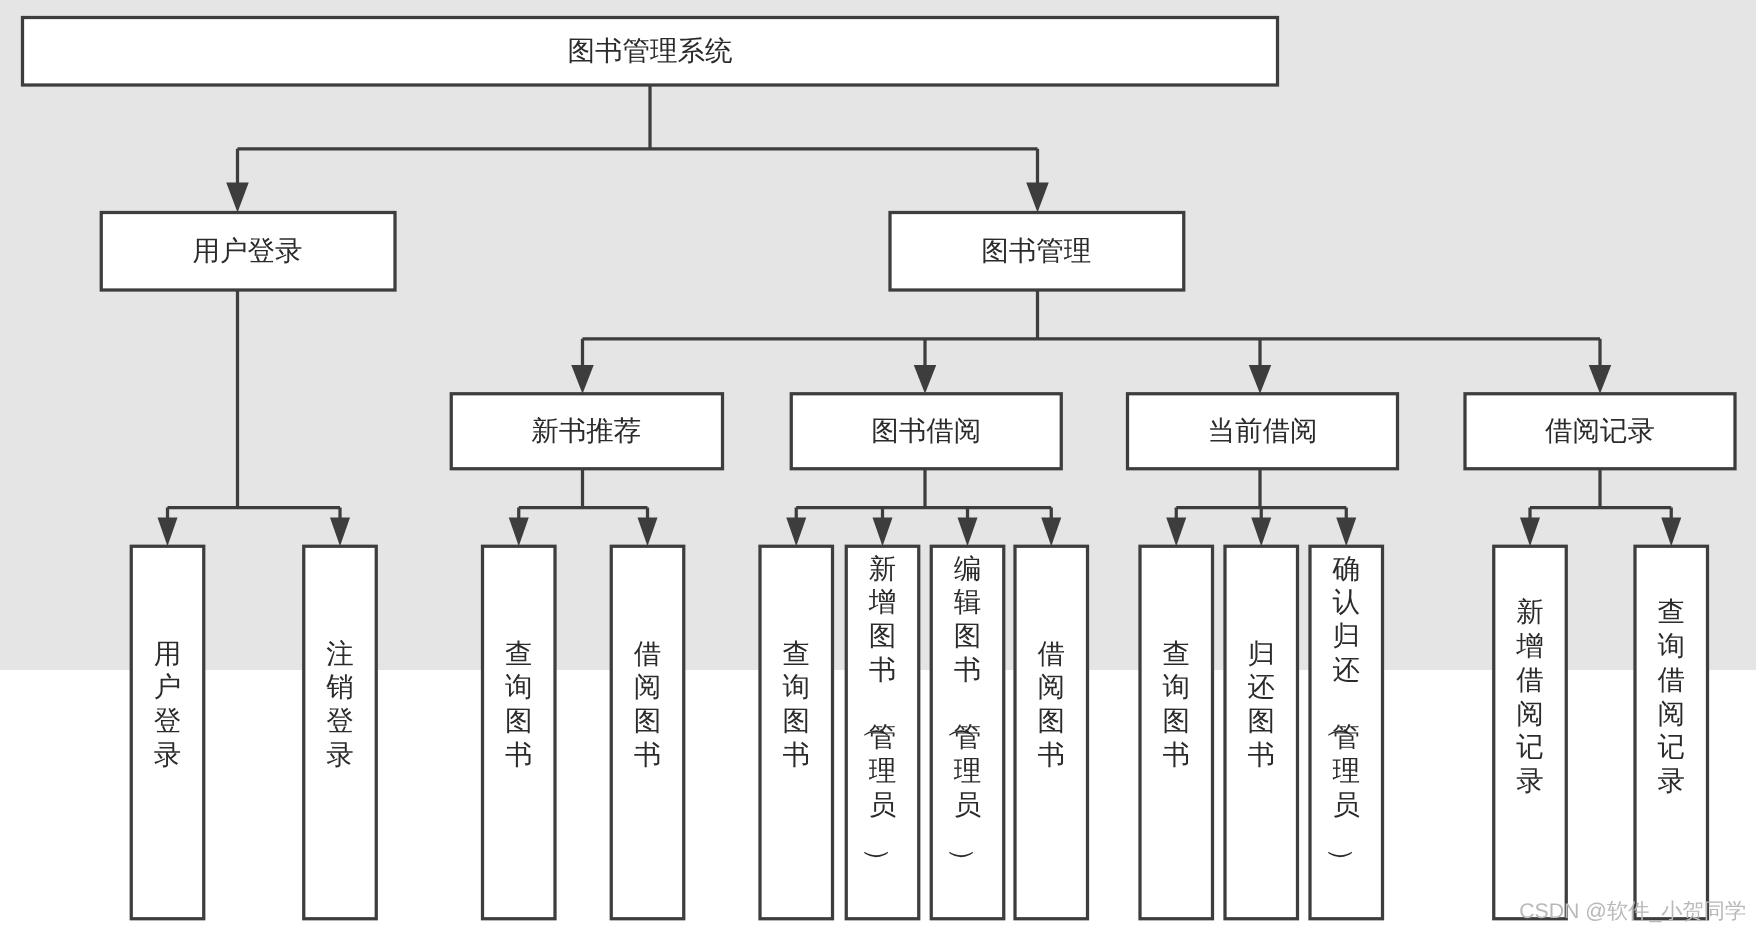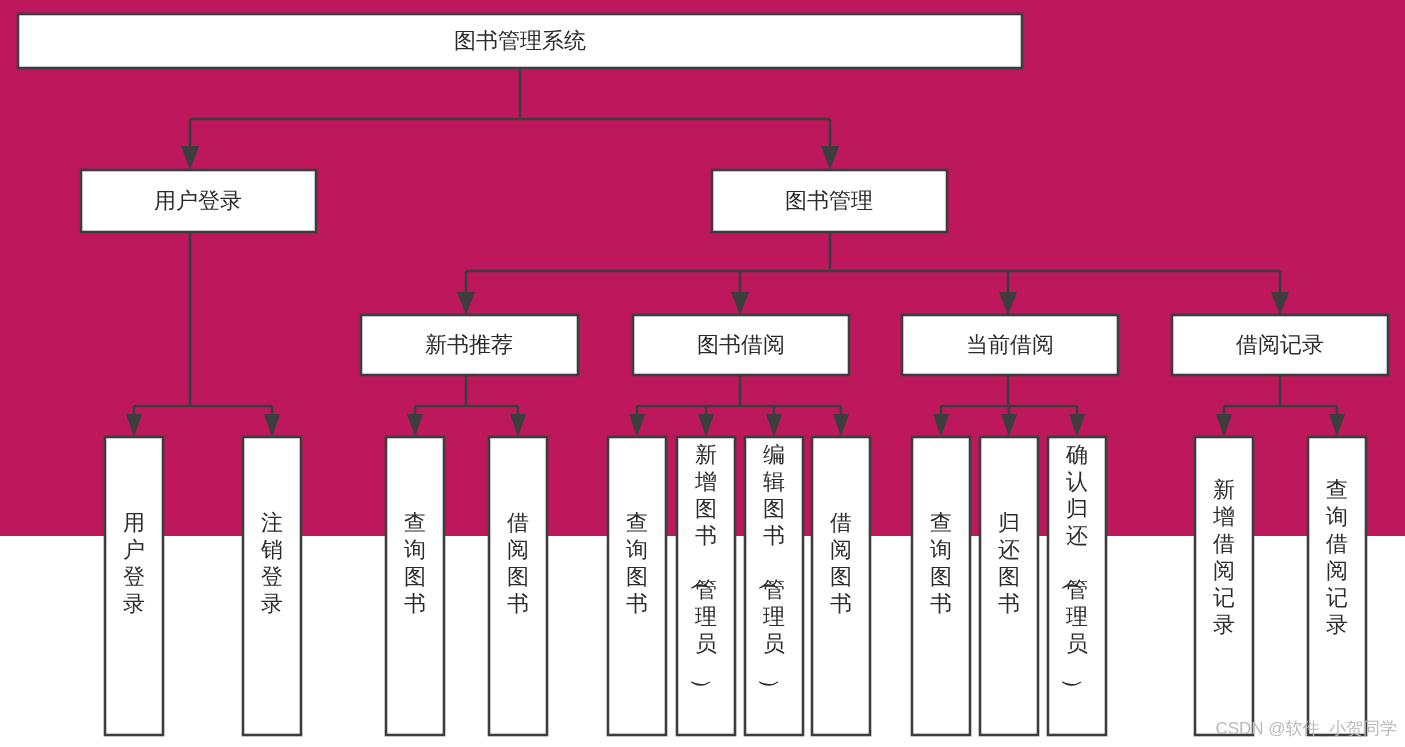--- a/index.html
+++ b/index.html
@@ -10,21 +10,21 @@
   body {
     width: 1405px;
     height: 747px;
     font-family: "Liberation Sans", sans-serif;
     overflow: hidden;
   }
   #diagram-root {
     position: relative;
     width: 1405px;
     height: 536px;
-    background: #be185d;
+    background: #e5e5e5;
   }
   svg.diagram-canvas {
     position: absolute;
     top: 0;
     left: 0;
     width: 1405px;
     height: 747px;
     display: block;
   }
   .node-box {

